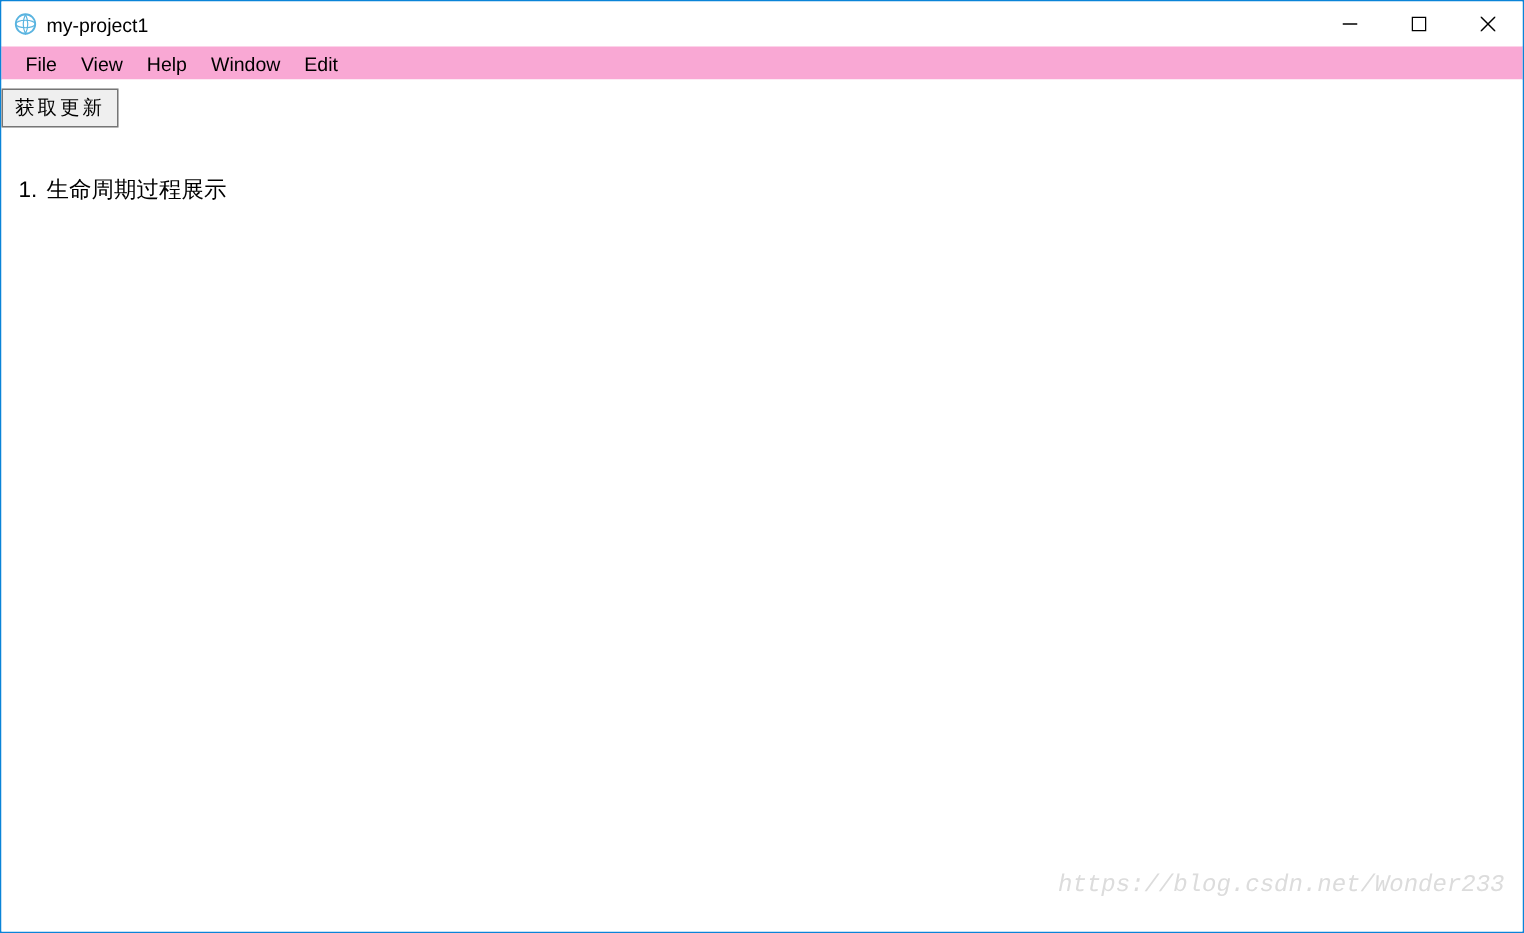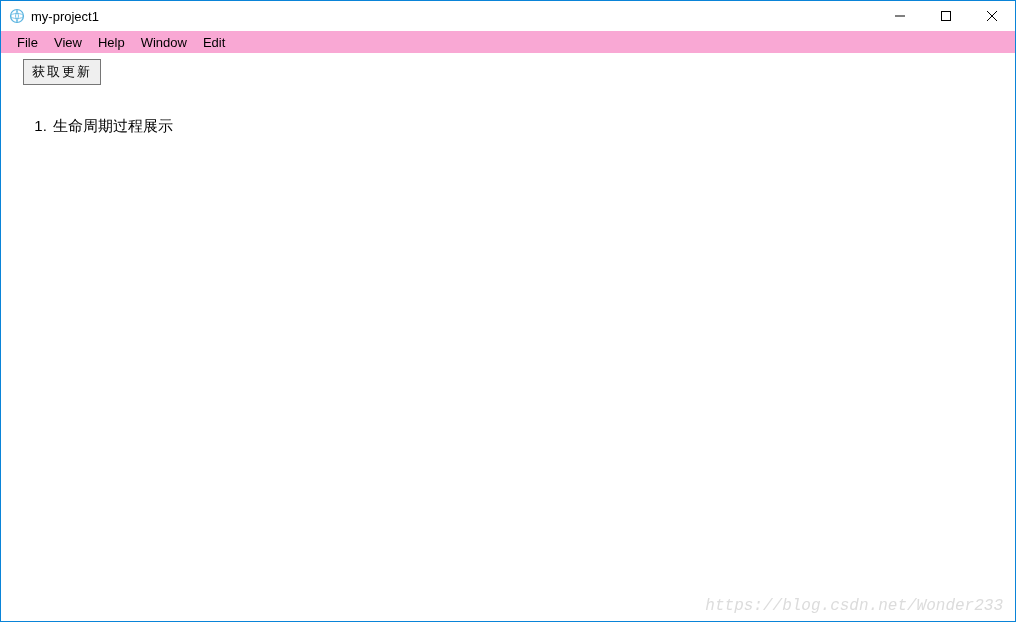--- a/index.html
+++ b/index.html
@@ -70,21 +70,21 @@
     }
     .menu-item {
       padding: 2px 8px;
       font-size: 13px;
       color: #000;
       cursor: pointer;
     }
     .content {
       flex: 1;
       background: #fff;
-      padding: 6px 22px;
+      padding: 6px 0;
       position: relative;
     }
     .update-btn {
       font-size: 13px;
       padding: 3px 8px;
       background: #efefef;
       border: 1px solid #767676;
       cursor: pointer;
       font-family: inherit;
       letter-spacing: 2px;
@@ -94,21 +94,21 @@
       margin-left: 28px;
       list-style: decimal;
     }
     .list-item {
       font-size: 15px;
       color: #000;
       padding-left: 2px;
     }
     .watermark {
       position: absolute;
-      bottom: 6px;
+      bottom: 22px;
       right: 12px;
       font-size: 16px;
       color: #dcdcdc;
       font-family: "Consolas", "Courier New", monospace;
       font-style: italic;
       pointer-events: none;
     }
   </style>
 </head>
 <body>

